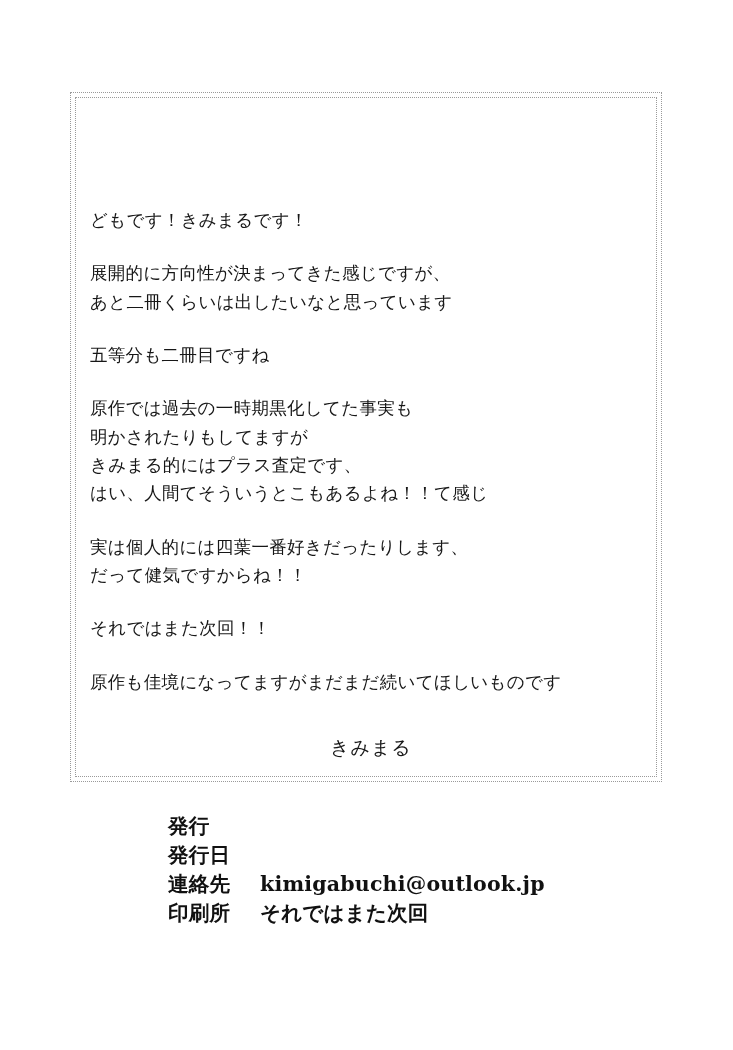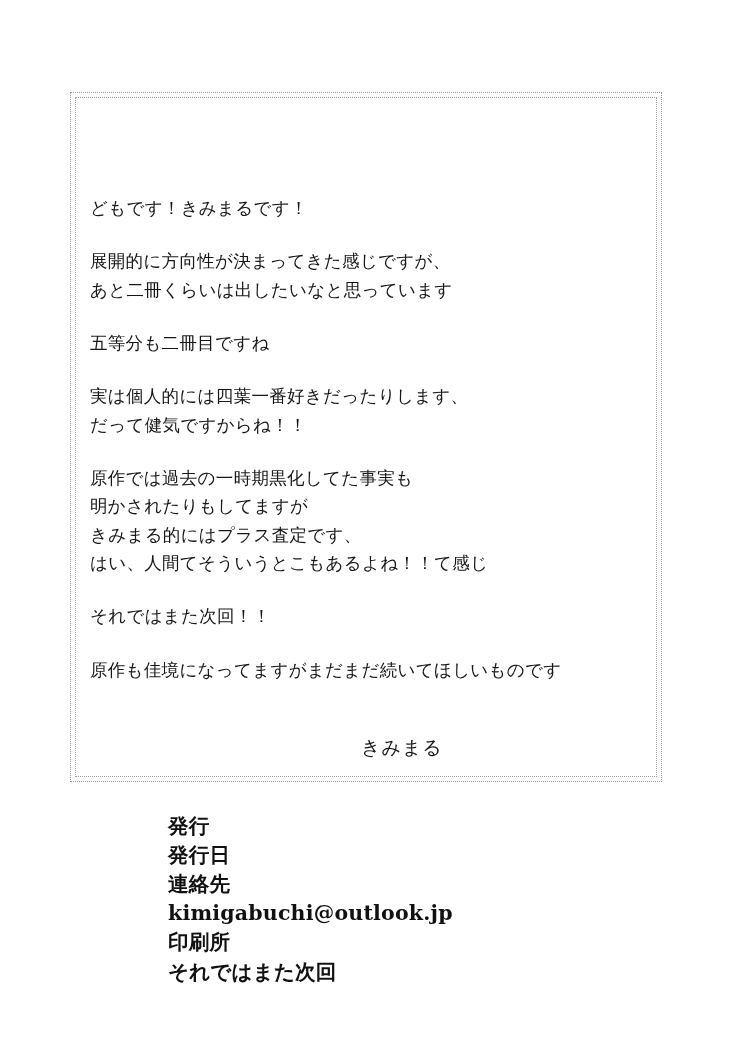--- a/index.html
+++ b/index.html
@@ -41,53 +41,51 @@
     left: 90px;
     top: 190px;
     width: 570px;
   }
 
   .para {
     font-size: 17.5px;
     line-height: 1.62;
     letter-spacing: 0.3px;
     color: #171717;
-    margin: 4px 0 25px 0;
+    margin: 16px 0 25px 0;
     white-space: pre-line;
     font-family: "DejaVu Sans", "Liberation Sans", sans-serif;
   }
 
   .signature {
     position: absolute;
     left: 330px;
     top: 735px;
     font-size: 19px;
     letter-spacing: 1px;
     color: #171717;
     font-family: "DejaVu Sans", "Liberation Sans", sans-serif;
-    margin-left: 31px;
   }
 
   
   .colophon {
     position: absolute;
     left: 168px;
     top: 812px;
     width: 450px;
   }
   .colophon-row {
     display: flex;
     align-items: baseline;
     font-family: "DejaVu Serif", "Liberation Serif", serif;
     font-weight: bold;
     font-size: 20.5px;
     line-height: 1.42;
     color: #111111;
     letter-spacing: 0.2px;
-    flex-direction: column;
   }
   .col-label {
     flex: 0 0 auto;
     min-width: 92px;
   }
   .col-value {
     flex: 1 1 auto;
     white-space: pre;
   }
 </style>
@@ -96,26 +94,26 @@
 
 <div class="afterword-frame">
   <div class="afterword-frame-inner"></div>
 </div>
 
 <div class="afterword-body">
   <p class="para">どもです！きみまるです！</p>
   <p class="para">展開的に方向性が決まってきた感じですが、
 あと二冊くらいは出したいなと思っています</p>
   <p class="para">五等分も二冊目ですね</p>
-  <p class="para">実は個人的には四葉一番好きだったりします、
-だって健気ですからね！！</p>
   <p class="para">原作では過去の一時期黒化してた事実も
 明かされたりもしてますが
 きみまる的にはプラス査定です、
 はい、人間てそういうとこもあるよね！！て感じ</p>
+  <p class="para">実は個人的には四葉一番好きだったりします、
+だって健気ですからね！！</p>
   <p class="para">それではまた次回！！</p>
   <p class="para">原作も佳境になってますがまだまだ続いてほしいものです</p>
 </div>
 
 <div class="signature">きみまる</div>
 
 <div class="colophon">
   <div class="colophon-row">
     <span class="col-label">発行</span>
   </div>

